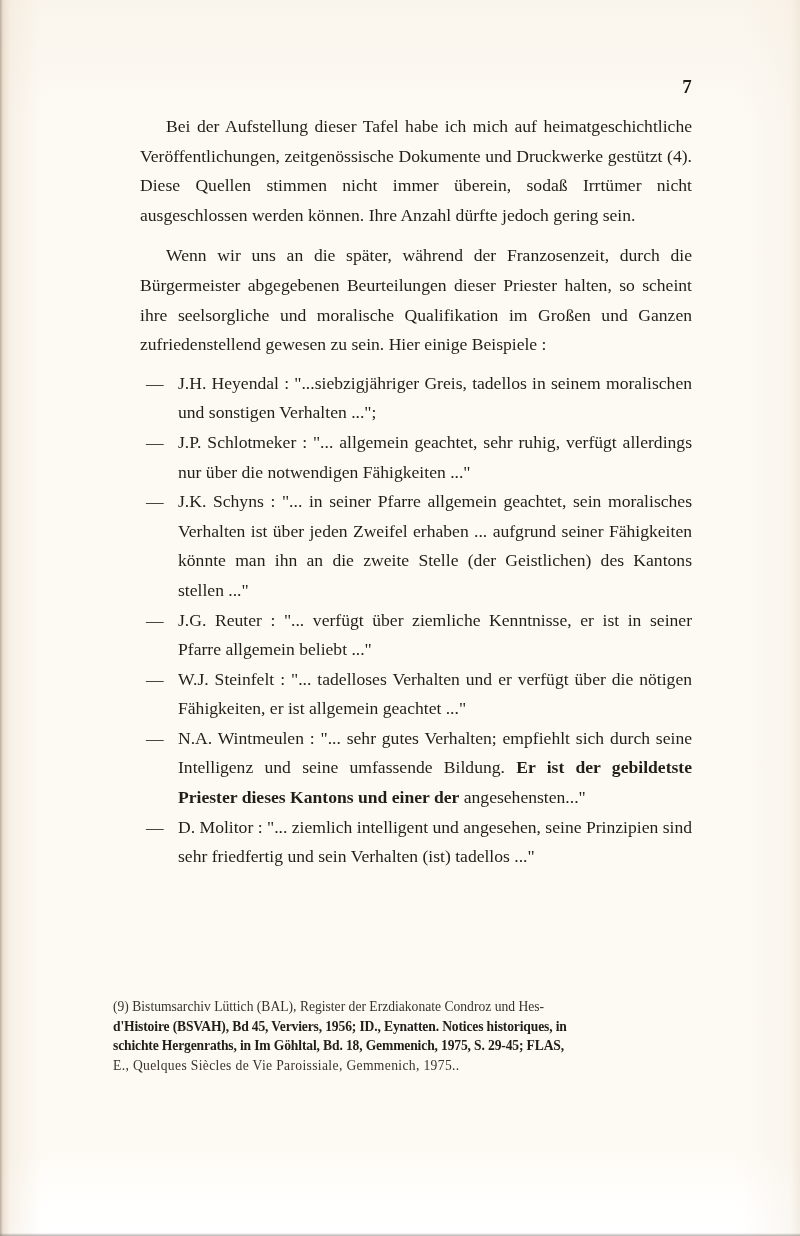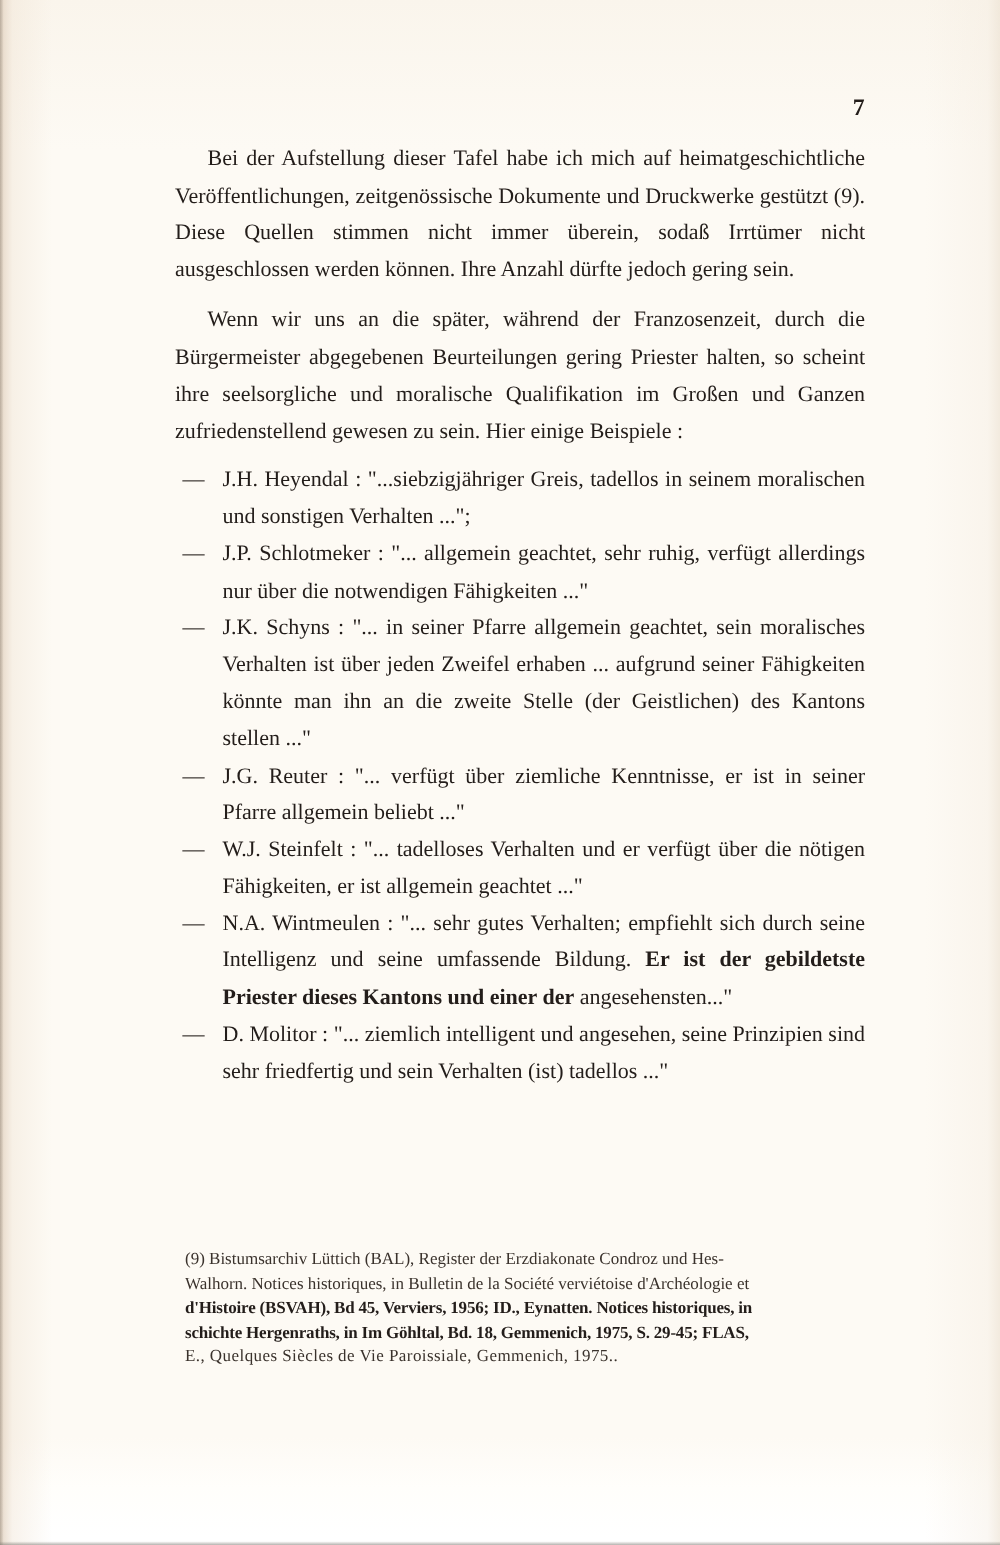--- a/index.html
+++ b/index.html
@@ -140,21 +140,20 @@
     left: 113px;
     top: 997px;
     width: 606px;
     font-size: 13.6px;
     line-height: 19.6px;
     text-align: justify;
   }
   .footnote .fn-line {
     display: block;
     white-space: nowrap;
-    margin-left: 35px;
   }
   .footnote .fn-line.heavy {
     font-weight: bold;
     letter-spacing: -0.15px;
   }
   .footnote .fn-line.light {
     color: #3a322c;
   }
   .footnote .fn-line.spread {
     letter-spacing: 0.35px;
@@ -174,23 +173,23 @@
   </div>
 
   <div id="paper-tone"></div>
 
   <div id="content">
 
     <div class="page-number">7</div>
 
     <div class="textblock">
 
-      <p class="body">Bei der Aufstellung dieser Tafel habe ich mich auf heimatgeschichtliche Veröffentlichungen, zeitgenössische Dokumente und Druckwerke gestützt (9). Diese Quellen stimmen nicht immer überein, sodaß Irrtümer nicht ausgeschlossen werden können. Ihre Anzahl dürfte jedoch gering sein.</p>
-
-      <p class="body">Wenn wir uns an die später, während der Franzosenzeit, durch die Bürgermeister abgegebenen Beurteilungen gering Priester halten, so scheint ihre seelsorgliche und moralische Qualifikation im Großen und Ganzen zufriedenstellend gewesen zu sein. Hier einige Beispiele :</p>
+      <p class="body">Bei der Aufstellung dieser Tafel habe ich mich auf heimatgeschichtliche Veröffentlichungen, zeitgenössische Dokumente und Druckwerke gestützt (4). Diese Quellen stimmen nicht immer überein, sodaß Irrtümer nicht ausgeschlossen werden können. Ihre Anzahl dürfte jedoch gering sein.</p>
+
+      <p class="body">Wenn wir uns an die später, während der Franzosenzeit, durch die Bürgermeister abgegebenen Beurteilungen dieser Priester halten, so scheint ihre seelsorgliche und moralische Qualifikation im Großen und Ganzen zufriedenstellend gewesen zu sein. Hier einige Beispiele :</p>
 
       <ul class="quote-list">
         <li>
           <span class="dash">—</span>
           <span>J.H. Heyendal : "...siebzigjähriger Greis, tadellos in seinem moralischen und sonstigen Verhalten ...";</span>
         </li>
         <li>
           <span class="dash">—</span>
           <span>J.P. Schlotmeker : "... allgemein geachtet, sehr ruhig, verfügt allerdings nur über die notwendigen Fähigkeiten ..."</span>
         </li>
@@ -213,21 +212,20 @@
         <li>
           <span class="dash">—</span>
           <span>D. Molitor : "... ziemlich intelligent und angesehen, seine Prinzipien sind sehr friedfertig und sein Verhalten (ist) tadellos ..."</span>
         </li>
       </ul>
 
     </div>
 
     <div class="footnote">
       <span class="fn-line light">(9) Bistumsarchiv Lüttich (BAL), Register der Erzdiakonate Condroz und Hes-</span>
-      <span class="fn-line light">Walhorn. Notices historiques, in Bulletin de la Société verviétoise d'Archéologie et</span>
       <span class="fn-line heavy">d'Histoire (BSVAH), Bd 45, Verviers, 1956; ID., Eynatten. Notices historiques, in</span>
       <span class="fn-line heavy">schichte Hergenraths, in Im Göhltal, Bd. 18, Gemmenich, 1975, S. 29-45; FLAS,</span>
       <span class="fn-line light spread">E., Quelques Siècles de Vie Paroissiale, Gemmenich, 1975..</span>
     </div>
 
   </div>
 
   <div id="scan-edge-left"></div>
   <div id="scan-edge-bottom"></div>
 </div>

